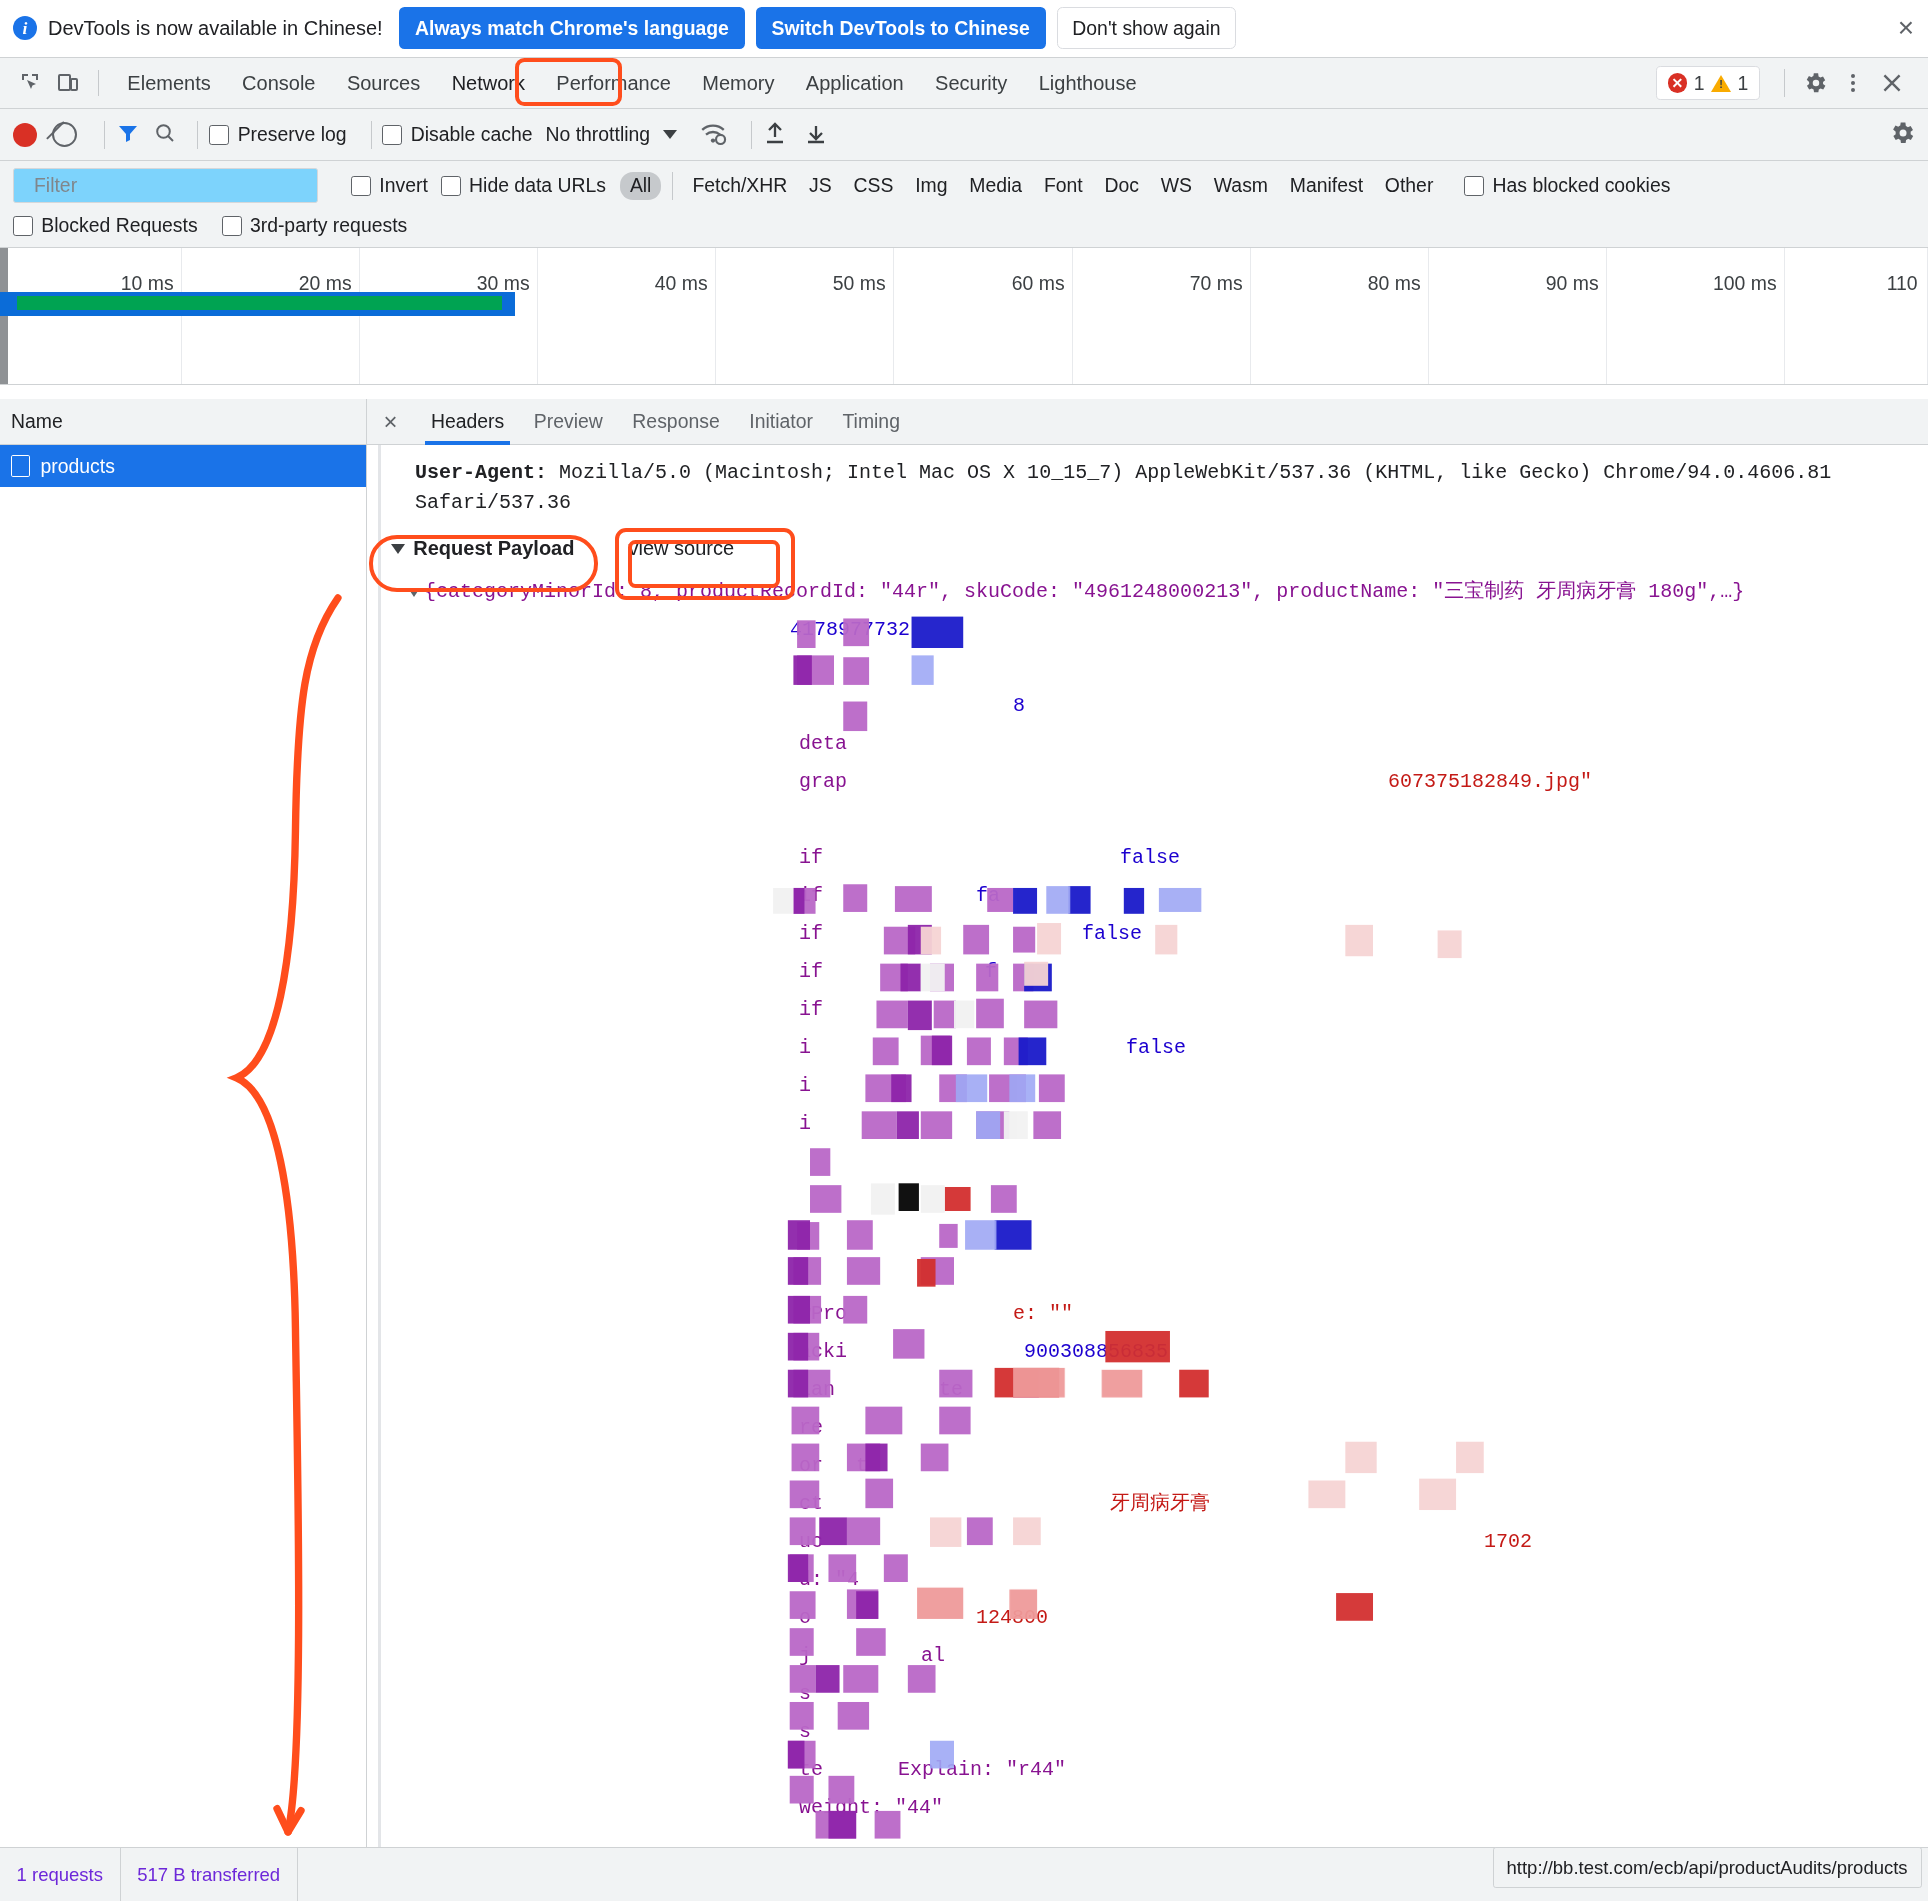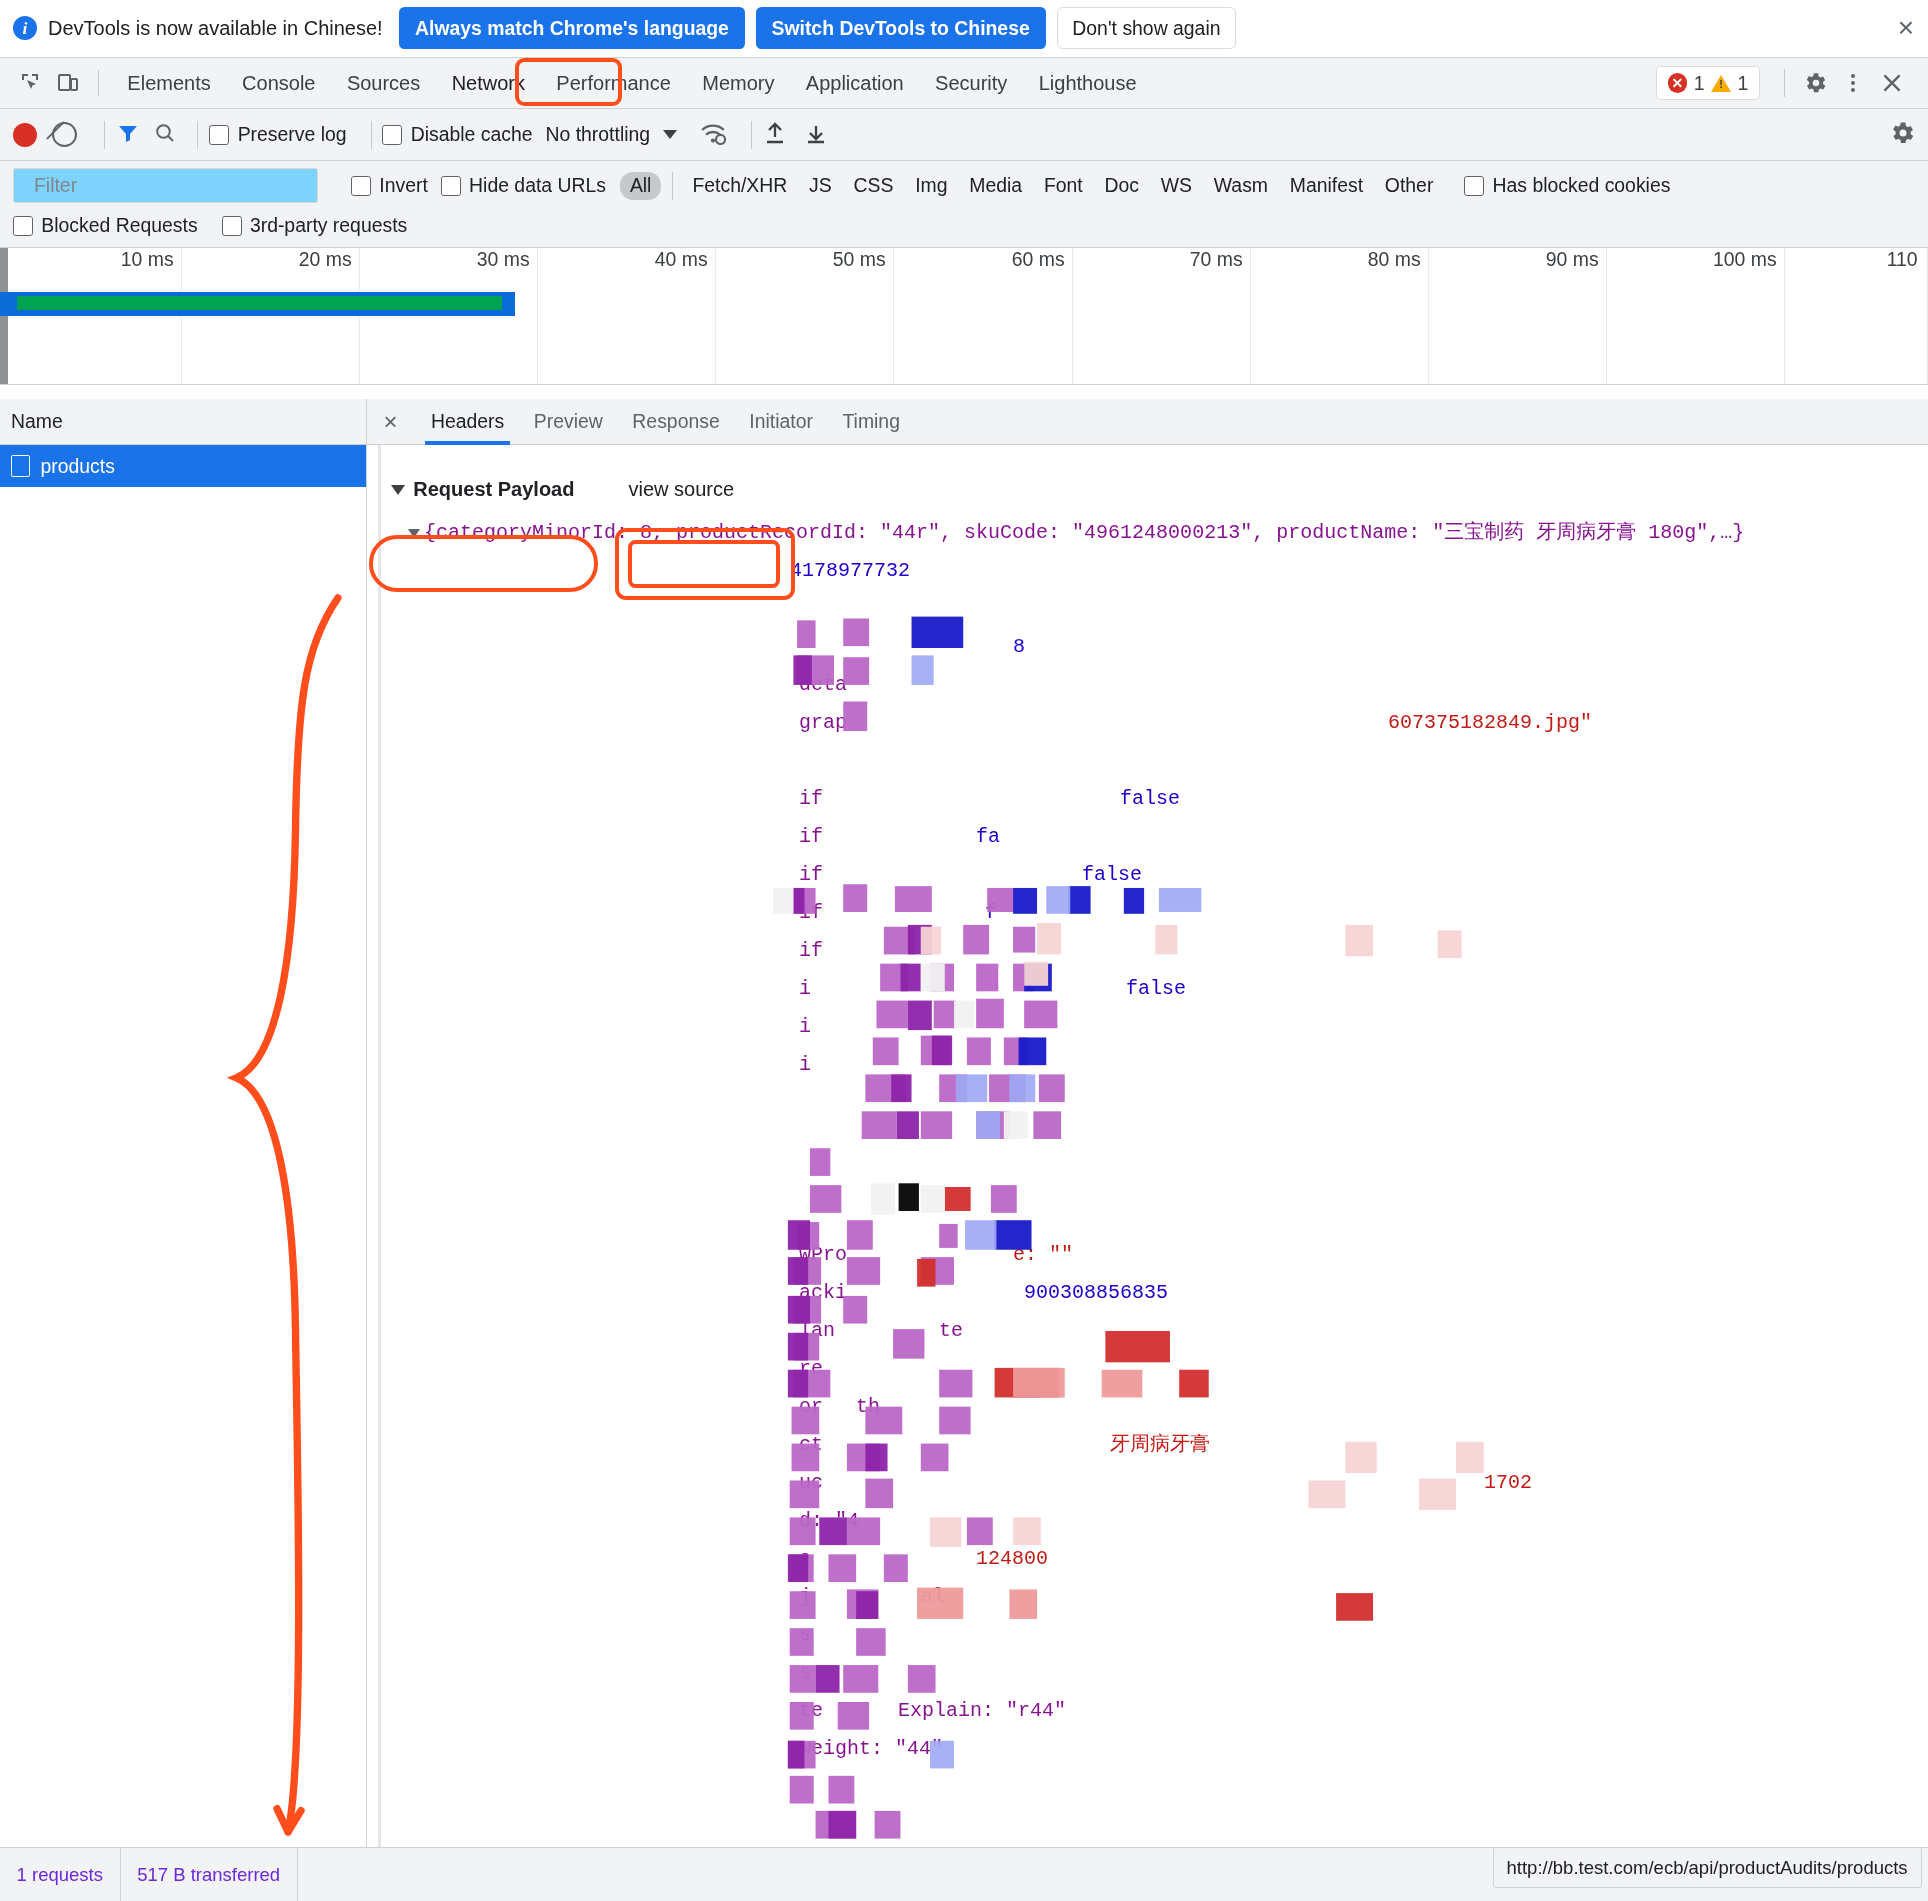--- a/index.html
+++ b/index.html
@@ -139,21 +139,21 @@
   .ftype.selected { background: #c6c9cc; }
   .filter-row2 { display: flex; align-items: center; margin-top: 11px; }
 
   
   .overview { height: 137px; background: #fff; position: relative; border-bottom: 0.9px solid #cfd2d4; }
   .ov-ruler { position: relative; height: 42px; }
   .ov-tick {
     position: absolute; top: 0; bottom: -94px; width: 0.9px; background: #e8eaed;
   }
   .ov-tick-label {
-    position: absolute; top: 0; font-size: 19.4px; color: #3c4043;
+    position: absolute; top: 24px; font-size: 19.4px; color: #3c4043;
     transform: translateX(-100%); padding-right: 7.4px; white-space: nowrap;
   }
   .ov-bars { position: absolute; left: 0; top: 44px; height: 24px; }
   .ov-bar-blue { position: absolute; left: 0; top: 0; height: 24px; background: #0b6cd8; }
   .ov-bar-green { position: absolute; top: 4.6px; height: 14px; background: #00a352; }
   .ov-left-edge { position: absolute; left: 0; top: 0; width: 8.3px; height: 100%; background: #8f9295; }
 
   
   .split { position: absolute; left: 0; right: 0; top: 399px; bottom: 54px; display: flex; }
   .req-list {
@@ -483,20 +483,24 @@
         <div class="dtab active">Headers</div>
         <div class="dtab">Preview</div>
         <div class="dtab">Response</div>
         <div class="dtab">Initiator</div>
         <div class="dtab">Timing</div>
       </div>
 
       <div class="detail-body">
         <div class="pl-divider"></div>
 
+        <div class="mono ua-line">
+          <b>User-Agent:</b>
+          <span>Mozilla/5.0 (Macintosh; Intel Mac OS X 10_15_7) AppleWebKit/537.36 (KHTML, like Gecko) Chrome/94.0.4606.81 Safari/537.36</span>
+        </div>
 
         <div class="payload-head">
           <div class="pl-title">
             <span class="tri-down"></span>
             <span>Request Payload</span>
           </div>
           <div class="view-source">view source</div>
         </div>
 
         <div class="json-scroll mono">

